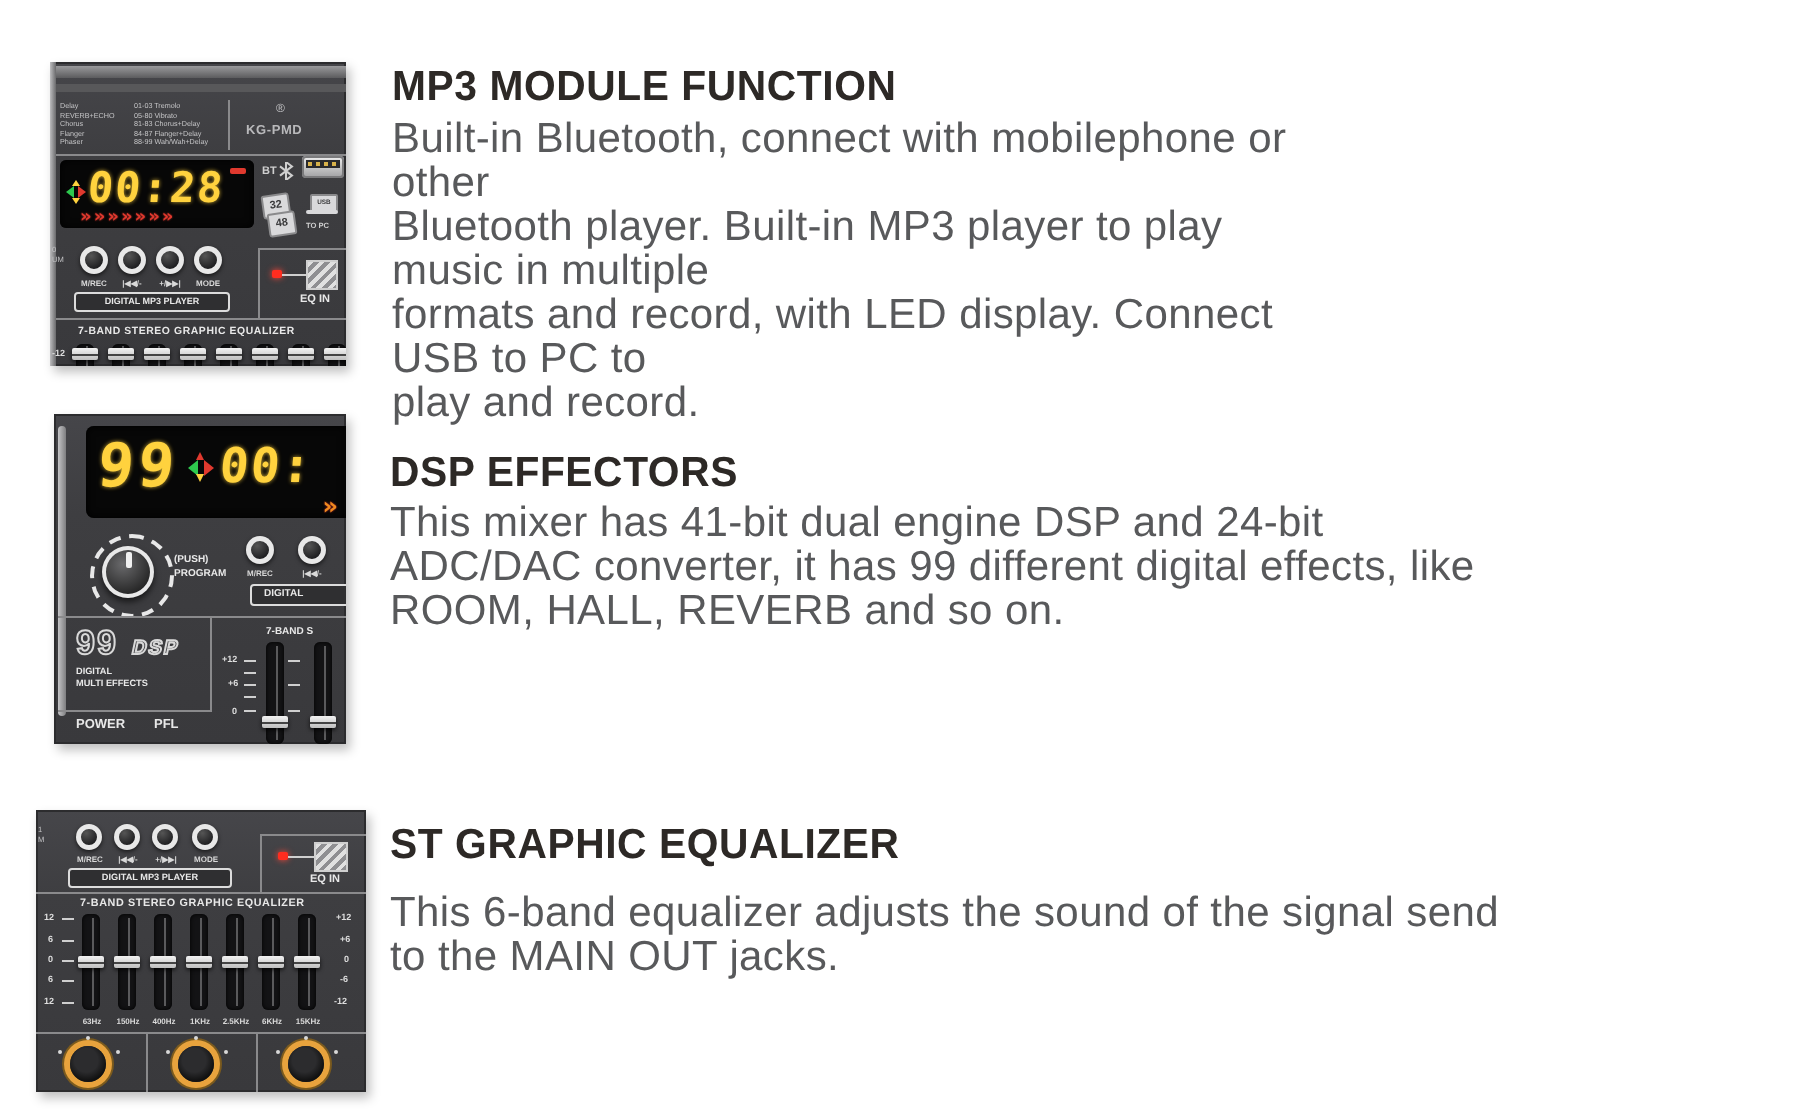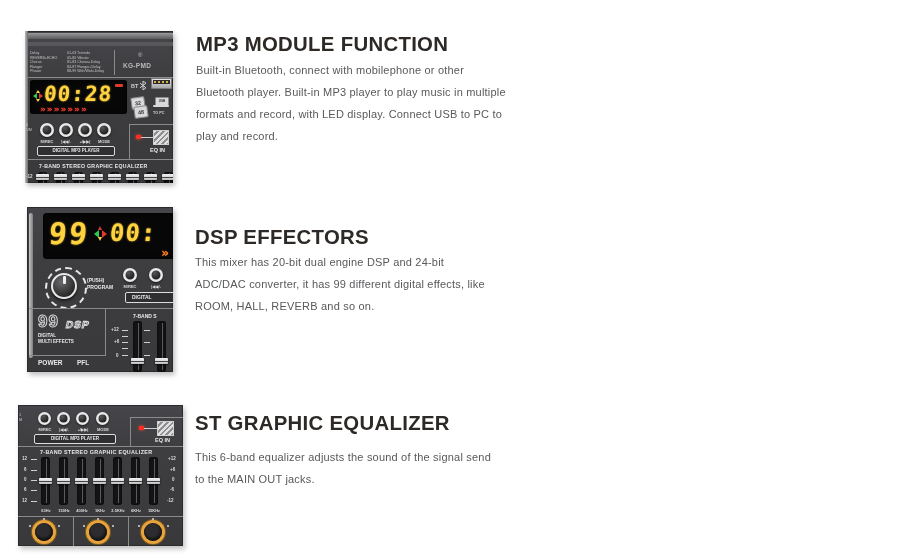--- a/index.html
+++ b/index.html
@@ -1,21 +1,21 @@
 <!DOCTYPE html>
 <html><head>
 <meta charset="utf-8">
 <style>
   html,body{margin:0;padding:0;}
   body{width:900px;height:558px;background:#ffffff;position:relative;overflow:hidden;
        font-family:"Liberation Sans",sans-serif;}
   .abs{position:absolute;}
   .sec-title{font-weight:bold;color:#2d2926;font-size:21px;letter-spacing:.3px;
              transform:scaleX(.97);transform-origin:left top;white-space:nowrap;}
-  .sec-body{color:#58595b;font-size:11px;line-height:22px;white-space:pre-line;letter-spacing:.2px;}
+  .sec-body{color:#58595b;font-size:21px;line-height:22px;white-space:pre-line;letter-spacing:.2px;}
 
   
   .panel{background:linear-gradient(180deg,#46464a 0%,#3e3e41 30%,#39393c 100%);
          box-shadow:inset 0 0 0 1px #2c2c2e, 2px 3px 5px rgba(0,0,0,.25);
          overflow:hidden;color:#e6e6e6;}
   .lcd{background:#070707;border-radius:3px;box-shadow:inset 0 0 4px #000;}
   .digits{font-family:"DejaVu Sans Mono",monospace;font-weight:bold;color:#ffd23e;
           transform:skewX(-5deg);text-shadow:0 0 2px rgba(255,210,62,.8);}
   .chev{color:#e0392e;font-weight:bold;letter-spacing:1px;text-shadow:0 0 1px rgba(224,57,46,.9);
         font-family:"DejaVu Sans",sans-serif;}
@@ -46,21 +46,21 @@
 </head>
 <body>
 
 <div class="abs sec-title" style="left:196px;top:32px;">MP3 MODULE FUNCTION</div>
 <div class="abs sec-body" style="left:196px;top:59px;width:470px;">Built-in Bluetooth, connect with mobilephone or other
 Bluetooth player.  Built-in MP3 player to play music in multiple
 formats and record, with LED display. Connect USB to PC to
 play and record.</div>
 
 <div class="abs sec-title" style="left:195px;top:225px;">DSP EFFECTORS</div>
-<div class="abs sec-body" style="left:195px;top:251px;width:580px;">This mixer has 20-bit dual engine DSP and 24-bit
+<div class="abs sec-body" style="left:195px;top:251px;width:580px;">This mixer has 41-bit dual engine DSP and 24-bit
 ADC/DAC converter, it has 99 different digital effects, like
 ROOM, HALL, REVERB and so on.</div>
 
 <div class="abs sec-title" style="left:195px;top:411px;">ST GRAPHIC EQUALIZER</div>
 <div class="abs sec-body" style="left:195px;top:446px;width:600px;">This 6-band equalizer adjusts the sound of the signal send
 to the MAIN OUT jacks.</div>
 
 <div class="abs panel" style="left:25px;top:31px;width:148px;height:152px;">
   <div class="abs" style="left:0;top:0;width:3px;height:152px;background:linear-gradient(90deg,#bdbdbf,#6a6a6c);"></div>
   <div class="abs" style="left:3px;top:2px;width:145px;height:6px;background:linear-gradient(180deg,#9a9a9c,#5c5c5e);"></div>

